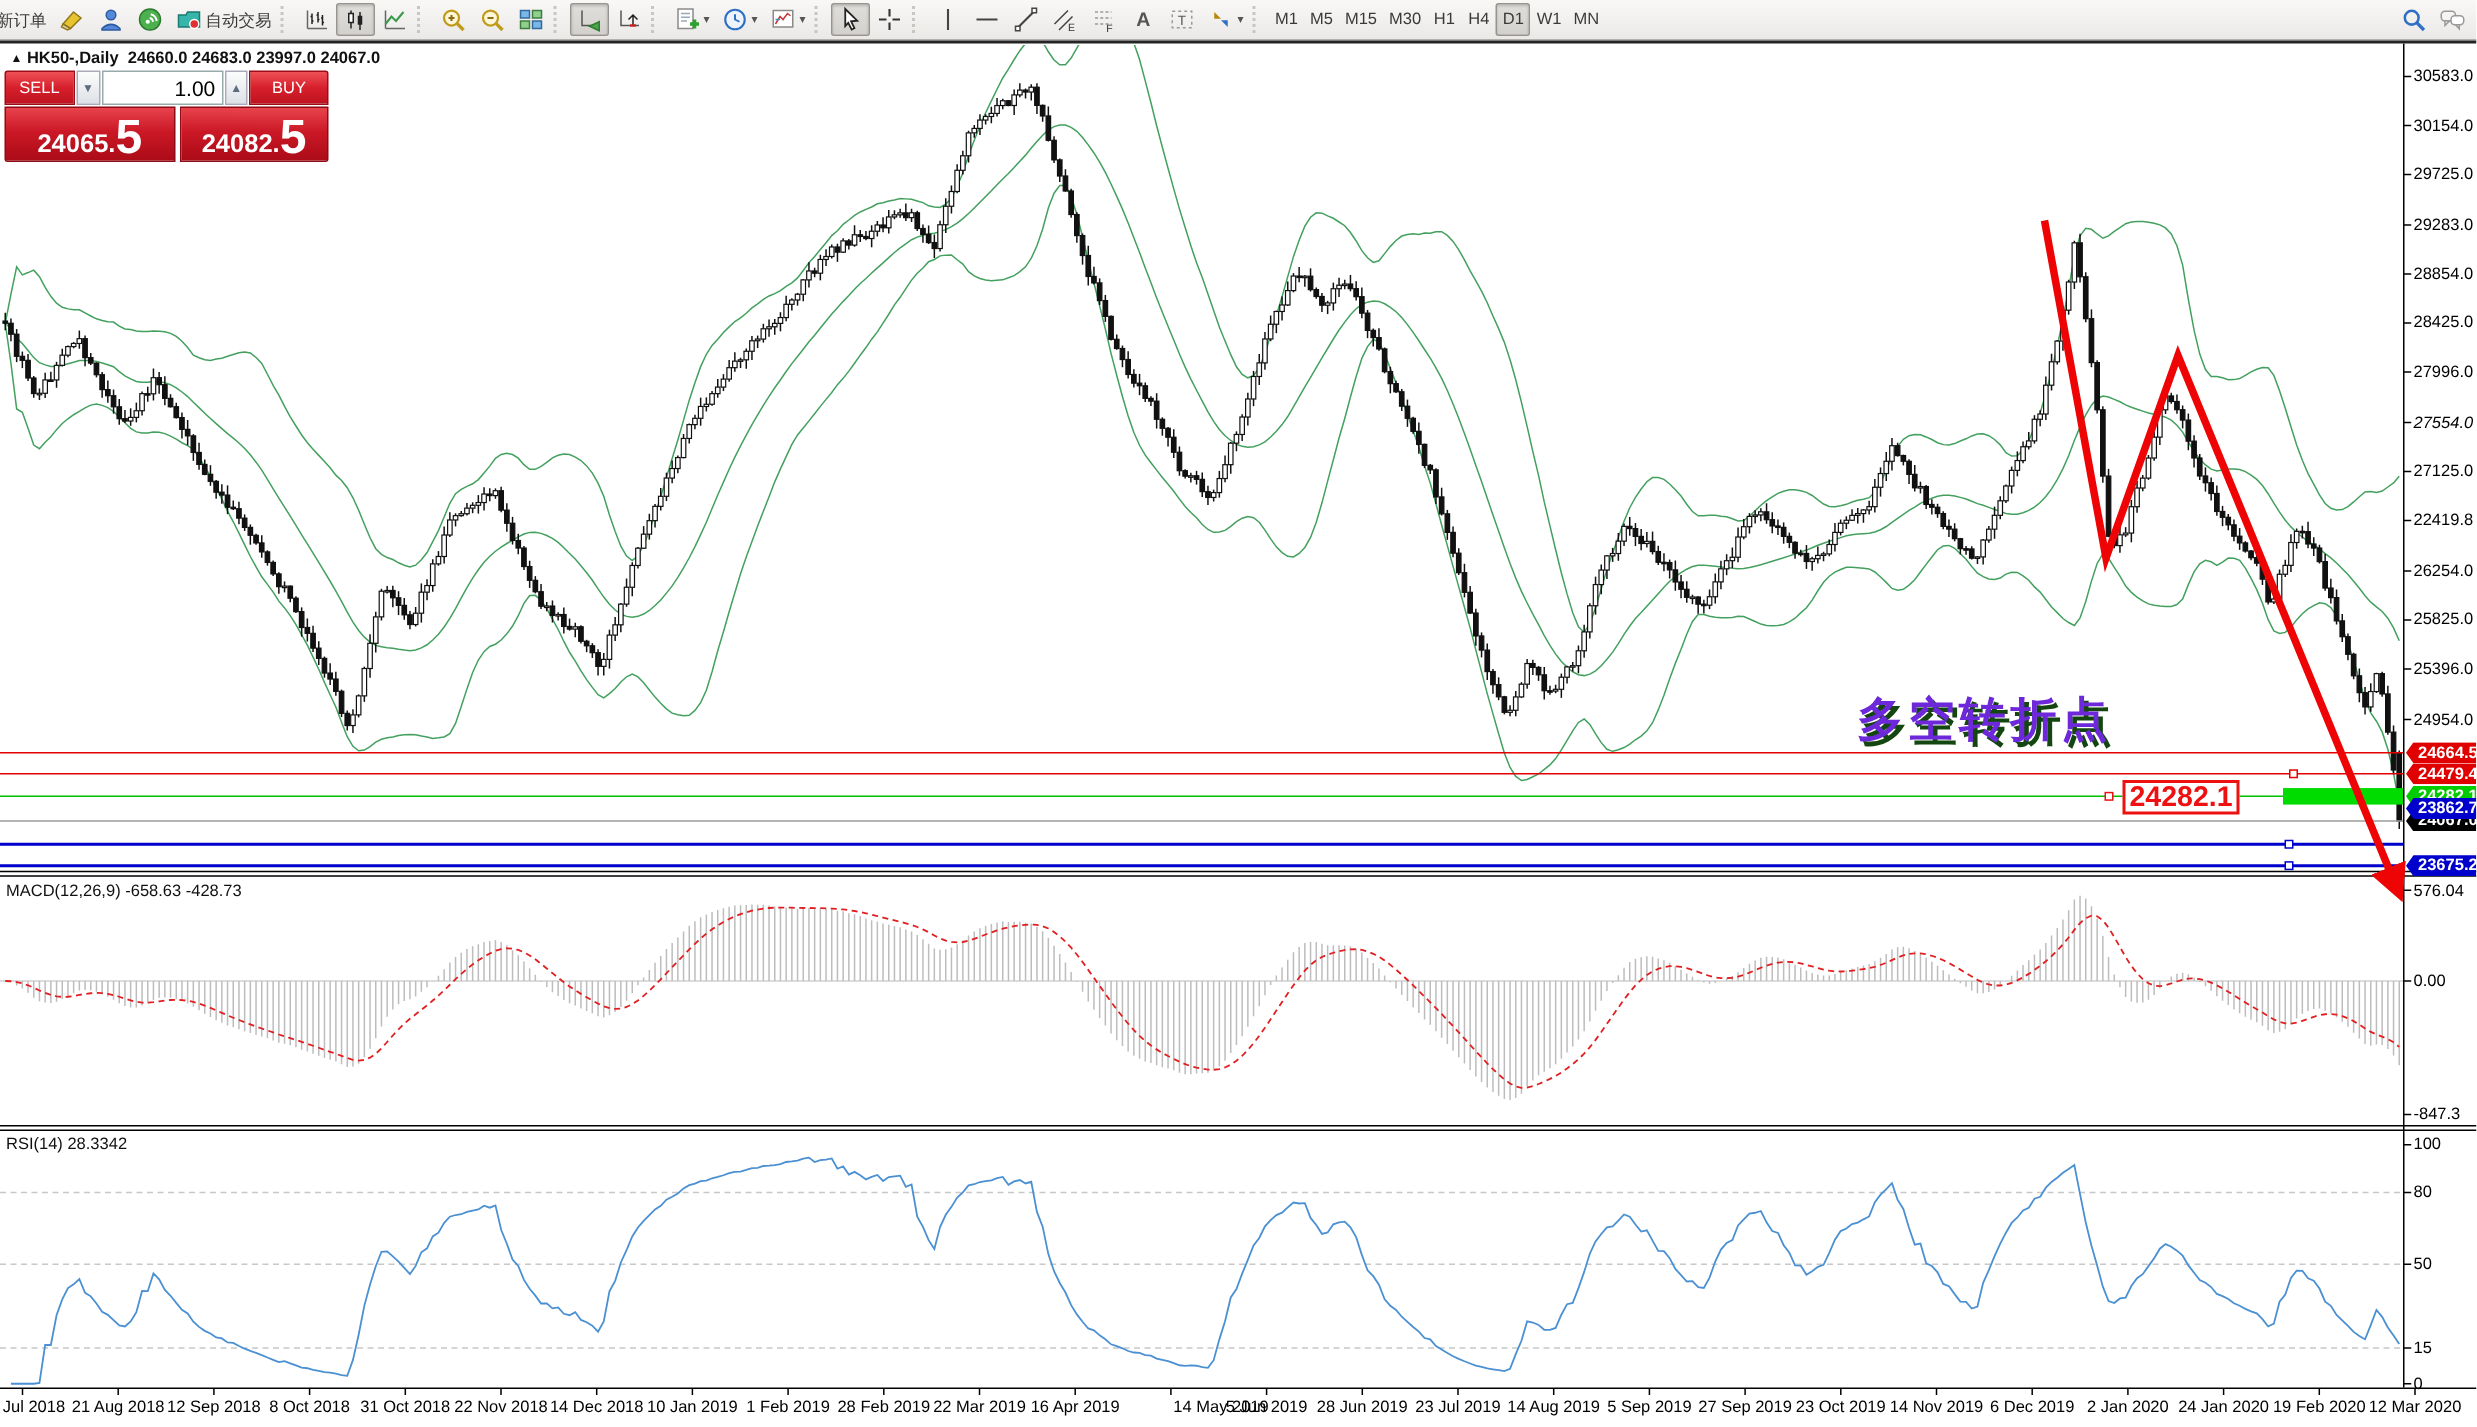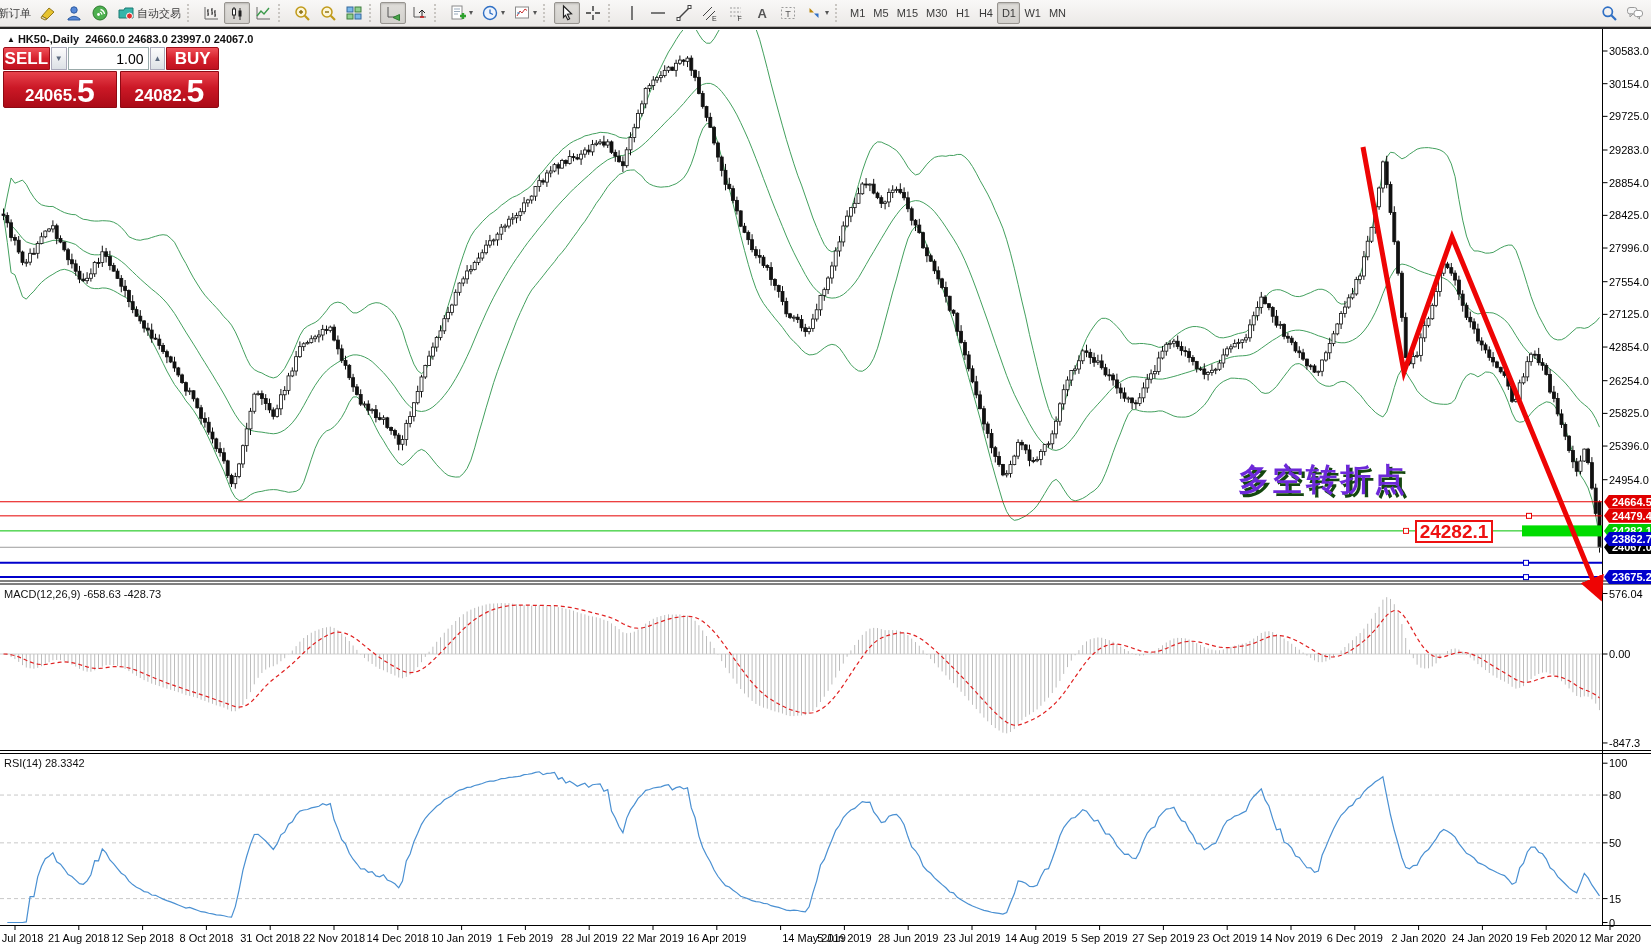--- a/index.html
+++ b/index.html
@@ -50,21 +50,21 @@
   .support-box{
     position:absolute;left:1415px;top:520px;width:78px;height:23px;z-index:6;box-sizing:border-box;
     border:2px solid #ee1111;background:#fff;color:#ee1111;font-size:19px;font-weight:bold;
     display:flex;align-items:center;justify-content:center;
   }
   
   .tpanel{position:absolute;left:3px;top:47px;z-index:7;width:216px;}
   .trow1{display:flex;height:23px;}
   .btn-red{
     background:linear-gradient(#ef5058,#d6202c 50%,#bf1220);
-    border:1px solid #9d0d18;color:#fff;font-weight:bold;font-size:17px;
+    border:1px solid #9d0d18;color:#fff;font-weight:normal;font-size:11px;
     display:flex;align-items:center;justify-content:center;box-sizing:border-box;
   }
   .sell-btn{width:47px;border-radius:2px 0 0 0;}
   .buy-btn{width:53px;margin-left:1px;border-radius:0 2px 0 0;}
   .vol-spin{
     width:16px;background:linear-gradient(#fcfcfc,#dde1e6);border:1px solid #aab;box-sizing:border-box;
     display:flex;align-items:center;justify-content:center;font-size:8px;color:#5d6b80;margin-left:1px;
   }
   .vol-input{
     width:81px;margin-left:1px;border:1px solid #9aa;box-sizing:border-box;background:#fff;
@@ -1703,23 +1703,23 @@
 <div class="support-box">24282.1</div>
 
 <div id="labels-layer">
     <div class="tick-label" style="top: 51px;">30583.0</div>
     <div class="tick-label" style="top: 83.6733px;">30154.0</div>
     <div class="tick-label" style="top: 116.347px;">29725.0</div>
     <div class="tick-label" style="top: 150.01px;">29283.0</div>
     <div class="tick-label" style="top: 182.683px;">28854.0</div>
     <div class="tick-label" style="top: 215.356px;">28425.0</div>
     <div class="tick-label" style="top: 248.03px;">27996.0</div>
-    <div class="tick-label" style="top: 281.693px;">27554.0</div>
+    <div class="tick-label" style="top: 281.693px; font-style: italic;">27554.0</div>
     <div class="tick-label" style="top: 314.366px;">27125.0</div>
-    <div class="tick-label" style="top: 347.04px;">42854.0</div>
+    <div class="tick-label" style="top: 347.04px;">22419.8</div>
     <div class="tick-label" style="top: 380.703px;">26254.0</div>
     <div class="tick-label" style="top: 413.376px;">25825.0</div>
     <div class="tick-label" style="top: 446.05px;">25396.0</div>
     <div class="tick-label" style="top: 479.713px;">24954.0</div>
     <div class="price-tag" style="top: 501.762px; background: rgb(224, 0, 0);">24664.5</div>
     <div class="price-tag" style="top: 515.859px; background: rgb(224, 0, 0);">24479.4</div>
     <div class="price-tag" style="top: 530.886px; background: rgb(0, 204, 0);">24282.1</div>
     <div class="price-tag" style="top: 547.268px; background: rgb(0, 0, 0);">24067.0</div>
     <div class="price-tag" style="top: 539px; background: rgb(0, 0, 204); text-align: right;">23862.7</div>
     <div class="price-tag" style="top: 577.108px; background: rgb(0, 0, 204);">23675.2</div>
@@ -1733,21 +1733,21 @@
     <div class="tick-label" style="top: 922.5px;">0</div>
     <div class="date-label" style="left: 15px;">30 Jul 2018</div>
     <div class="date-label" style="left: 78.8px;">21 Aug 2018</div>
     <div class="date-label" style="left: 142.6px;">12 Sep 2018</div>
     <div class="date-label" style="left: 206.4px;">8 Oct 2018</div>
     <div class="date-label" style="left: 270.2px;">31 Oct 2018</div>
     <div class="date-label" style="left: 334px;">22 Nov 2018</div>
     <div class="date-label" style="left: 397.8px;">14 Dec 2018</div>
     <div class="date-label" style="left: 461.6px;">10 Jan 2019</div>
     <div class="date-label" style="left: 525.4px;">1 Feb 2019</div>
-    <div class="date-label" style="left: 589.2px;">28 Jul 2019</div>
+    <div class="date-label" style="left: 589.2px;">28 Feb 2019</div>
     <div class="date-label" style="left: 653px;">22 Mar 2019</div>
     <div class="date-label" style="left: 716.8px;">16 Apr 2019</div>
     <div class="date-label" style="left: 814px;">14 May 2019</div>
     <div class="date-label" style="left: 844.4px;">5 Jun 2019</div>
     <div class="date-label" style="left: 908.2px;">28 Jun 2019</div>
     <div class="date-label" style="left: 972px;">23 Jul 2019</div>
     <div class="date-label" style="left: 1035.8px;">14 Aug 2019</div>
     <div class="date-label" style="left: 1099.6px;">5 Sep 2019</div>
     <div class="date-label" style="left: 1163.4px;">27 Sep 2019</div>
     <div class="date-label" style="left: 1227.2px;">23 Oct 2019</div>

